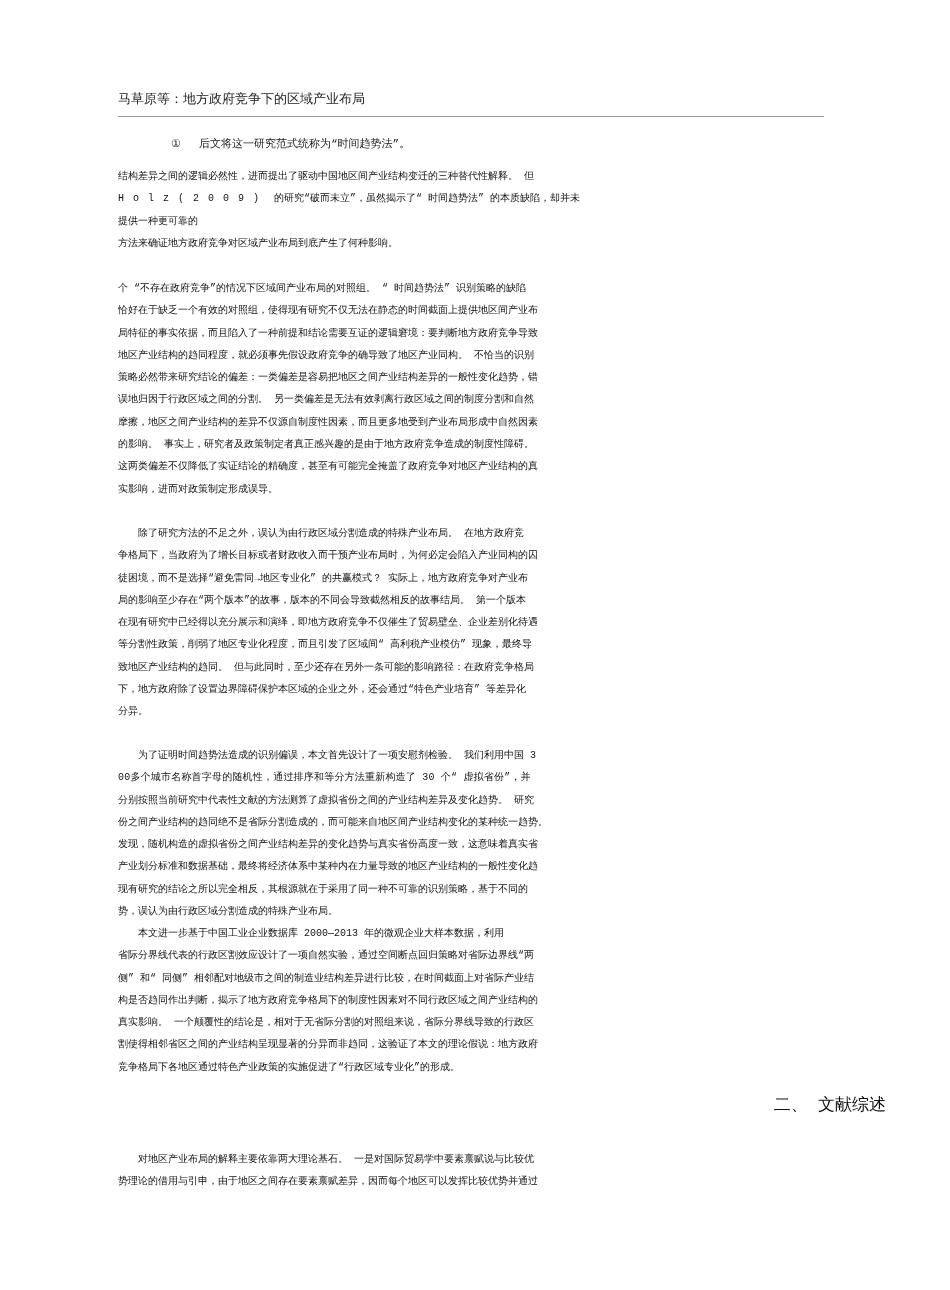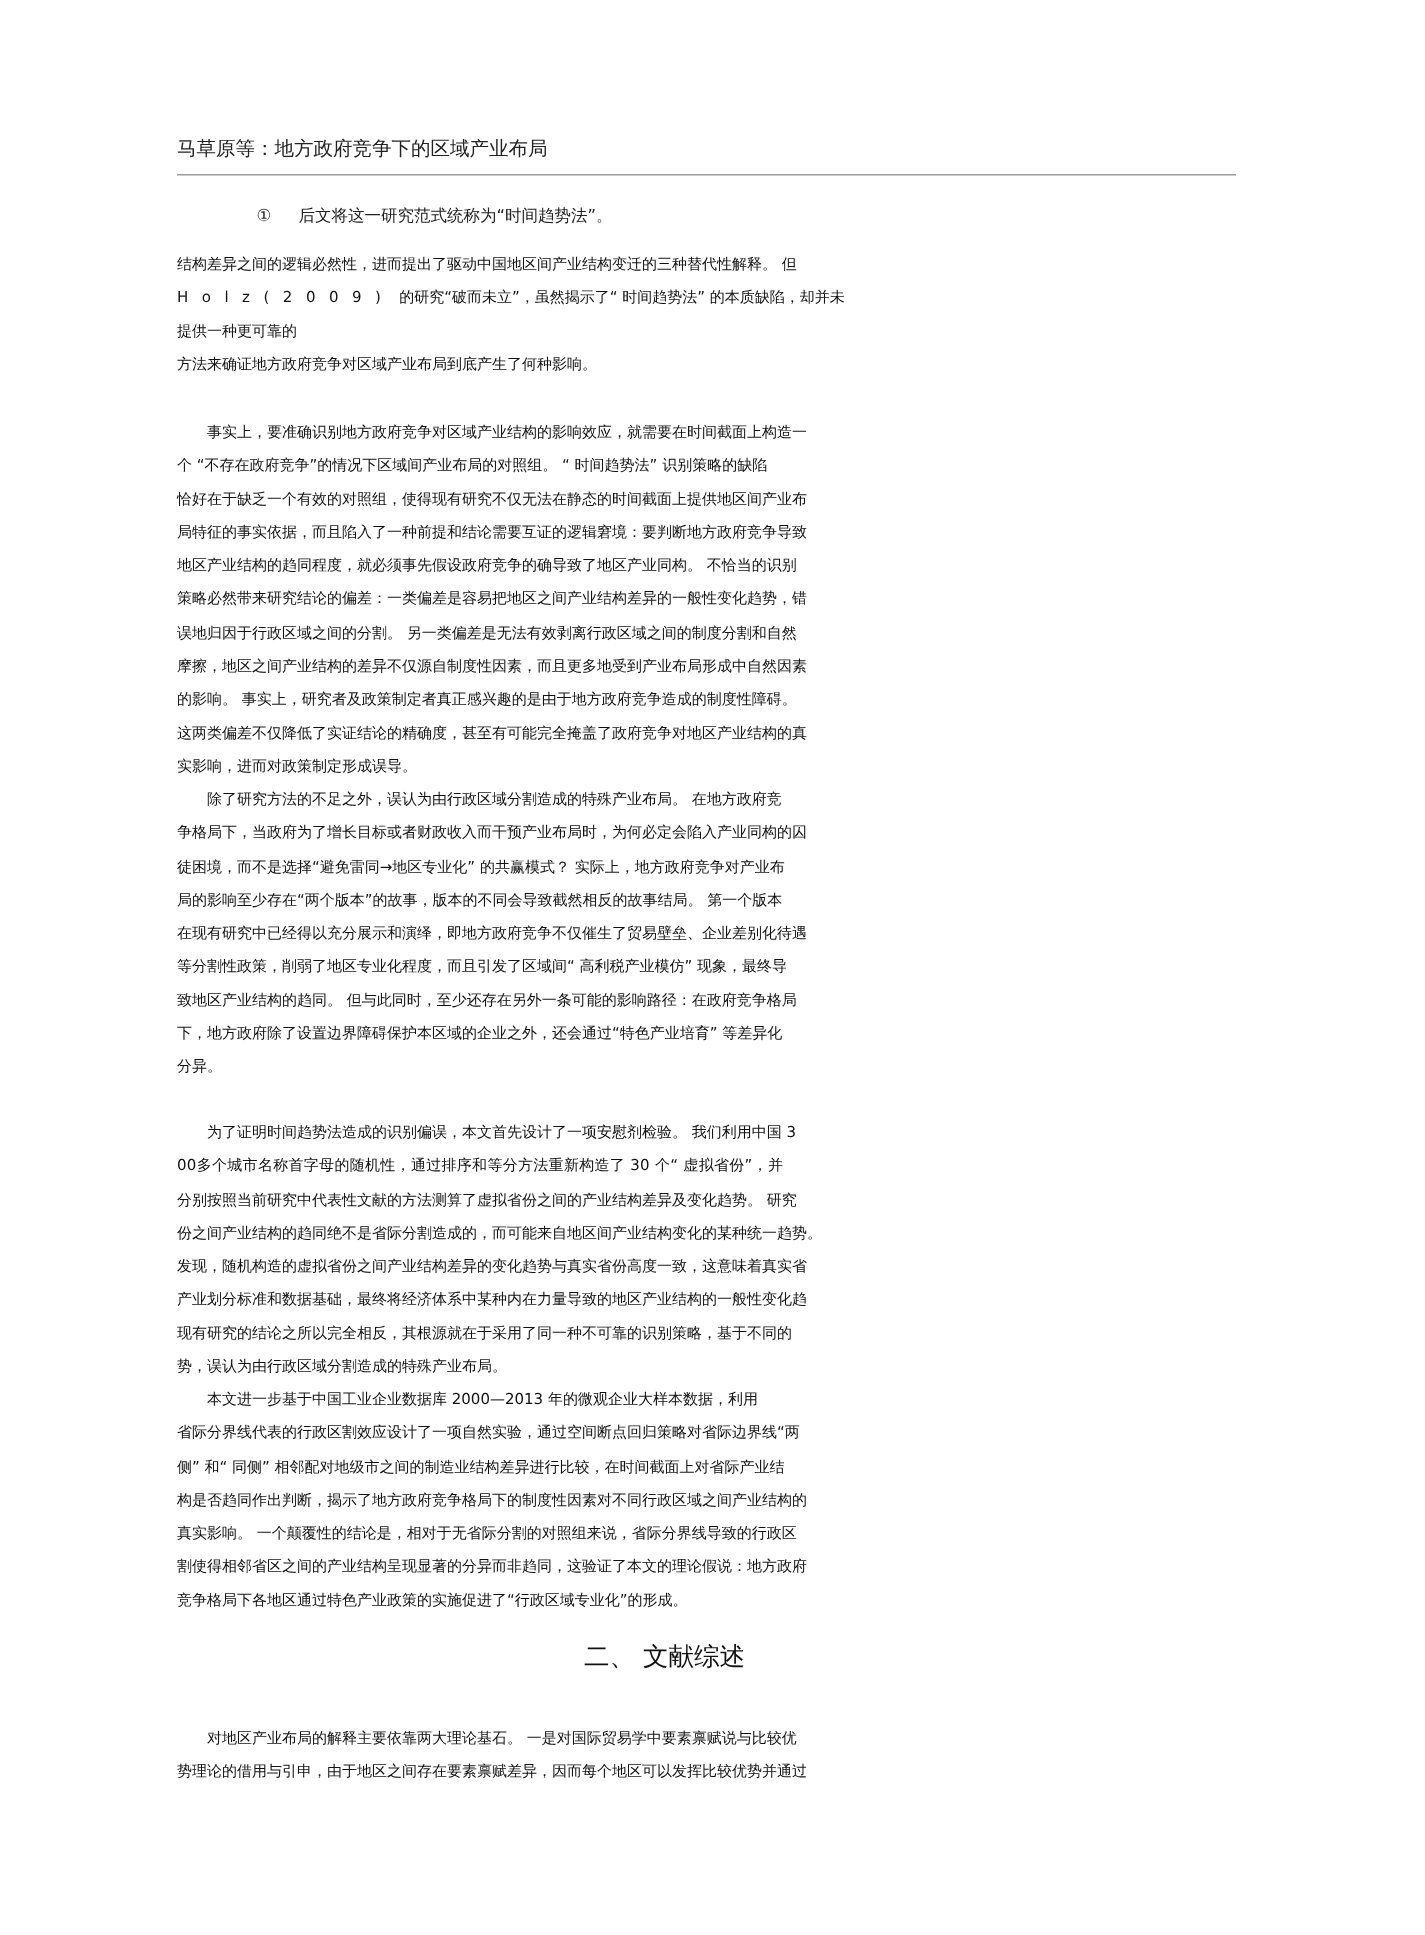--- a/index.html
+++ b/index.html
@@ -1,21 +1,21 @@
 <!DOCTYPE html>
 <html><head>
   <meta charset="utf-8">
   <style>
     html, body { margin: 0; padding: 0; background: #ffffff; }
     body {
       width: 950px; height: 1290px; position: relative; overflow: hidden;
       font-family: "DejaVu Sans", "Liberation Sans", sans-serif;
       color: #111111;
     }
-    .page { position: absolute; left: 0; top: 0; width: 950px; height: 1290px; }
+    .page { position: absolute; left: 0; top: 0; width: 950px; height: 1290px; font-family: Liberation Mono, monospace; }
     .running-header {
       position: absolute; left: 118px; top: 90px;
       font-size: 13px; color: #222; letter-spacing: 0px;
     }
     .header-rule {
       position: absolute; left: 118px; top: 116px; width: 706px; height: 0;
       border-top: 1px solid #9a9a9a;
     }
     .footnote {
       position: absolute; left: 147px; top: 136px;
@@ -23,21 +23,21 @@
     }
     .footnote .mark { display: inline-block; width: 28px; }
     .body-text {
       position: absolute; left: 118px; width: 722px;
       font-size: 10px; line-height: 22.3px; color: #111;
     }
     .line { display: block; white-space: nowrap; }
     .spaced { letter-spacing: 9px; }
     .section-title {
       position: absolute; left: 0; width: 886px; top: 1093px;
-      text-align: center; font-size: 17px; color: #111;
+      text-align: right; font-size: 17px; color: #111;
     }
   </style>
 </head>
 <body>
 
 <div class="page">
 
   <div class="running-header">马草原等：地方政府竞争下的区域产业布局</div>
   <div class="header-rule"></div>
 
@@ -46,21 +46,20 @@
   </div>
 
   <div class="body-text" style="top:166px;">
     <span class="line">结构差异之间的逻辑必然性，进而提出了驱动中国地区间产业结构变迁的三种替代性解释。 但</span>
     <span class="line"><span class="spaced">Holz(2009)</span><span> 的研究“破而未立”，虽然揭示了“ 时间趋势法” 的本质缺陷，却并未</span></span>
     <span class="line">提供一种更可靠的</span>
     <span class="line">方法来确证地方政府竞争对区域产业布局到底产生了何种影响。</span>
   </div>
 
   <div class="body-text" style="top:278px;">
-    <span class="line" style="padding-left:2em;">事实上，要准确识别地方政府竞争对区域产业结构的影响效应，就需要在时间截面上构造一</span>
     <span class="line">个 “不存在政府竞争”的情况下区域间产业布局的对照组。 “ 时间趋势法” 识别策略的缺陷</span>
     <span class="line">恰好在于缺乏一个有效的对照组，使得现有研究不仅无法在静态的时间截面上提供地区间产业布</span>
     <span class="line">局特征的事实依据，而且陷入了一种前提和结论需要互证的逻辑窘境：要判断地方政府竞争导致</span>
     <span class="line">地区产业结构的趋同程度，就必须事先假设政府竞争的确导致了地区产业同构。 不恰当的识别</span>
     <span class="line">策略必然带来研究结论的偏差：一类偏差是容易把地区之间产业结构差异的一般性变化趋势，错</span>
     <span class="line">误地归因于行政区域之间的分割。 另一类偏差是无法有效剥离行政区域之间的制度分割和自然</span>
     <span class="line">摩擦，地区之间产业结构的差异不仅源自制度性因素，而且更多地受到产业布局形成中自然因素</span>
     <span class="line">的影响。 事实上，研究者及政策制定者真正感兴趣的是由于地方政府竞争造成的制度性障碍。</span>
     <span class="line">这两类偏差不仅降低了实证结论的精确度，甚至有可能完全掩盖了政府竞争对地区产业结构的真</span>
     <span class="line">实影响，进而对政策制定形成误导。</span>

